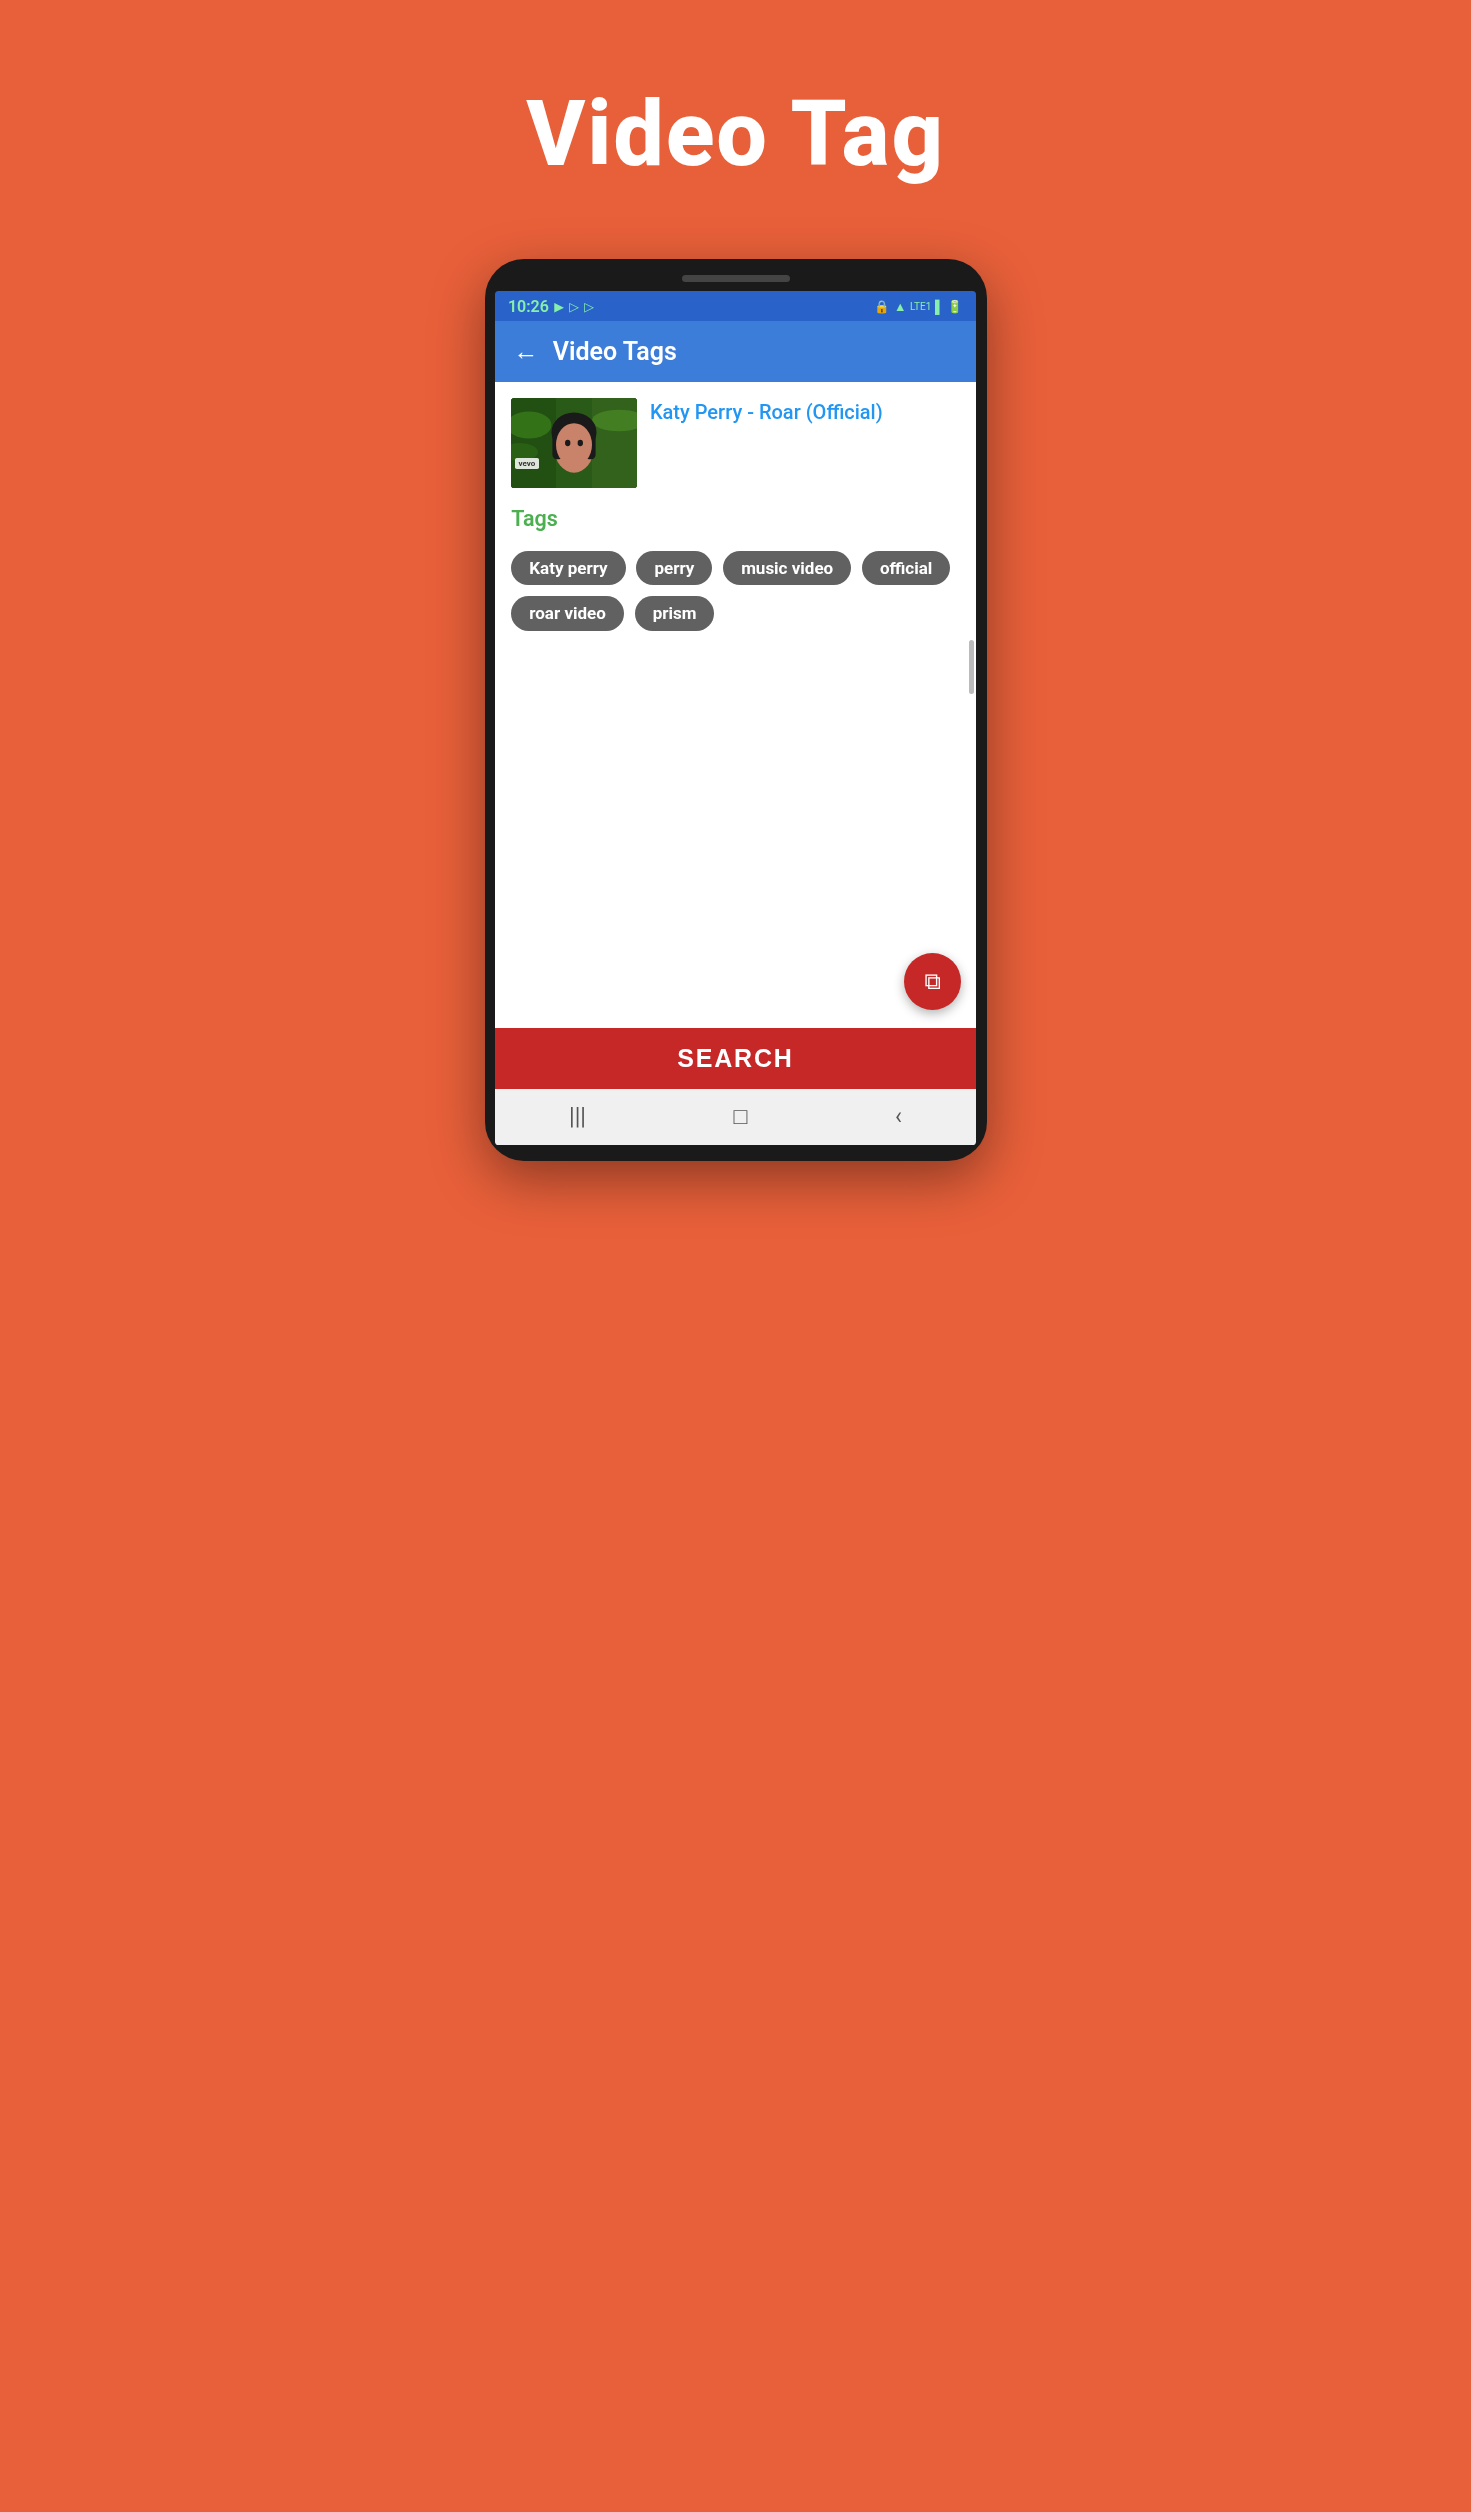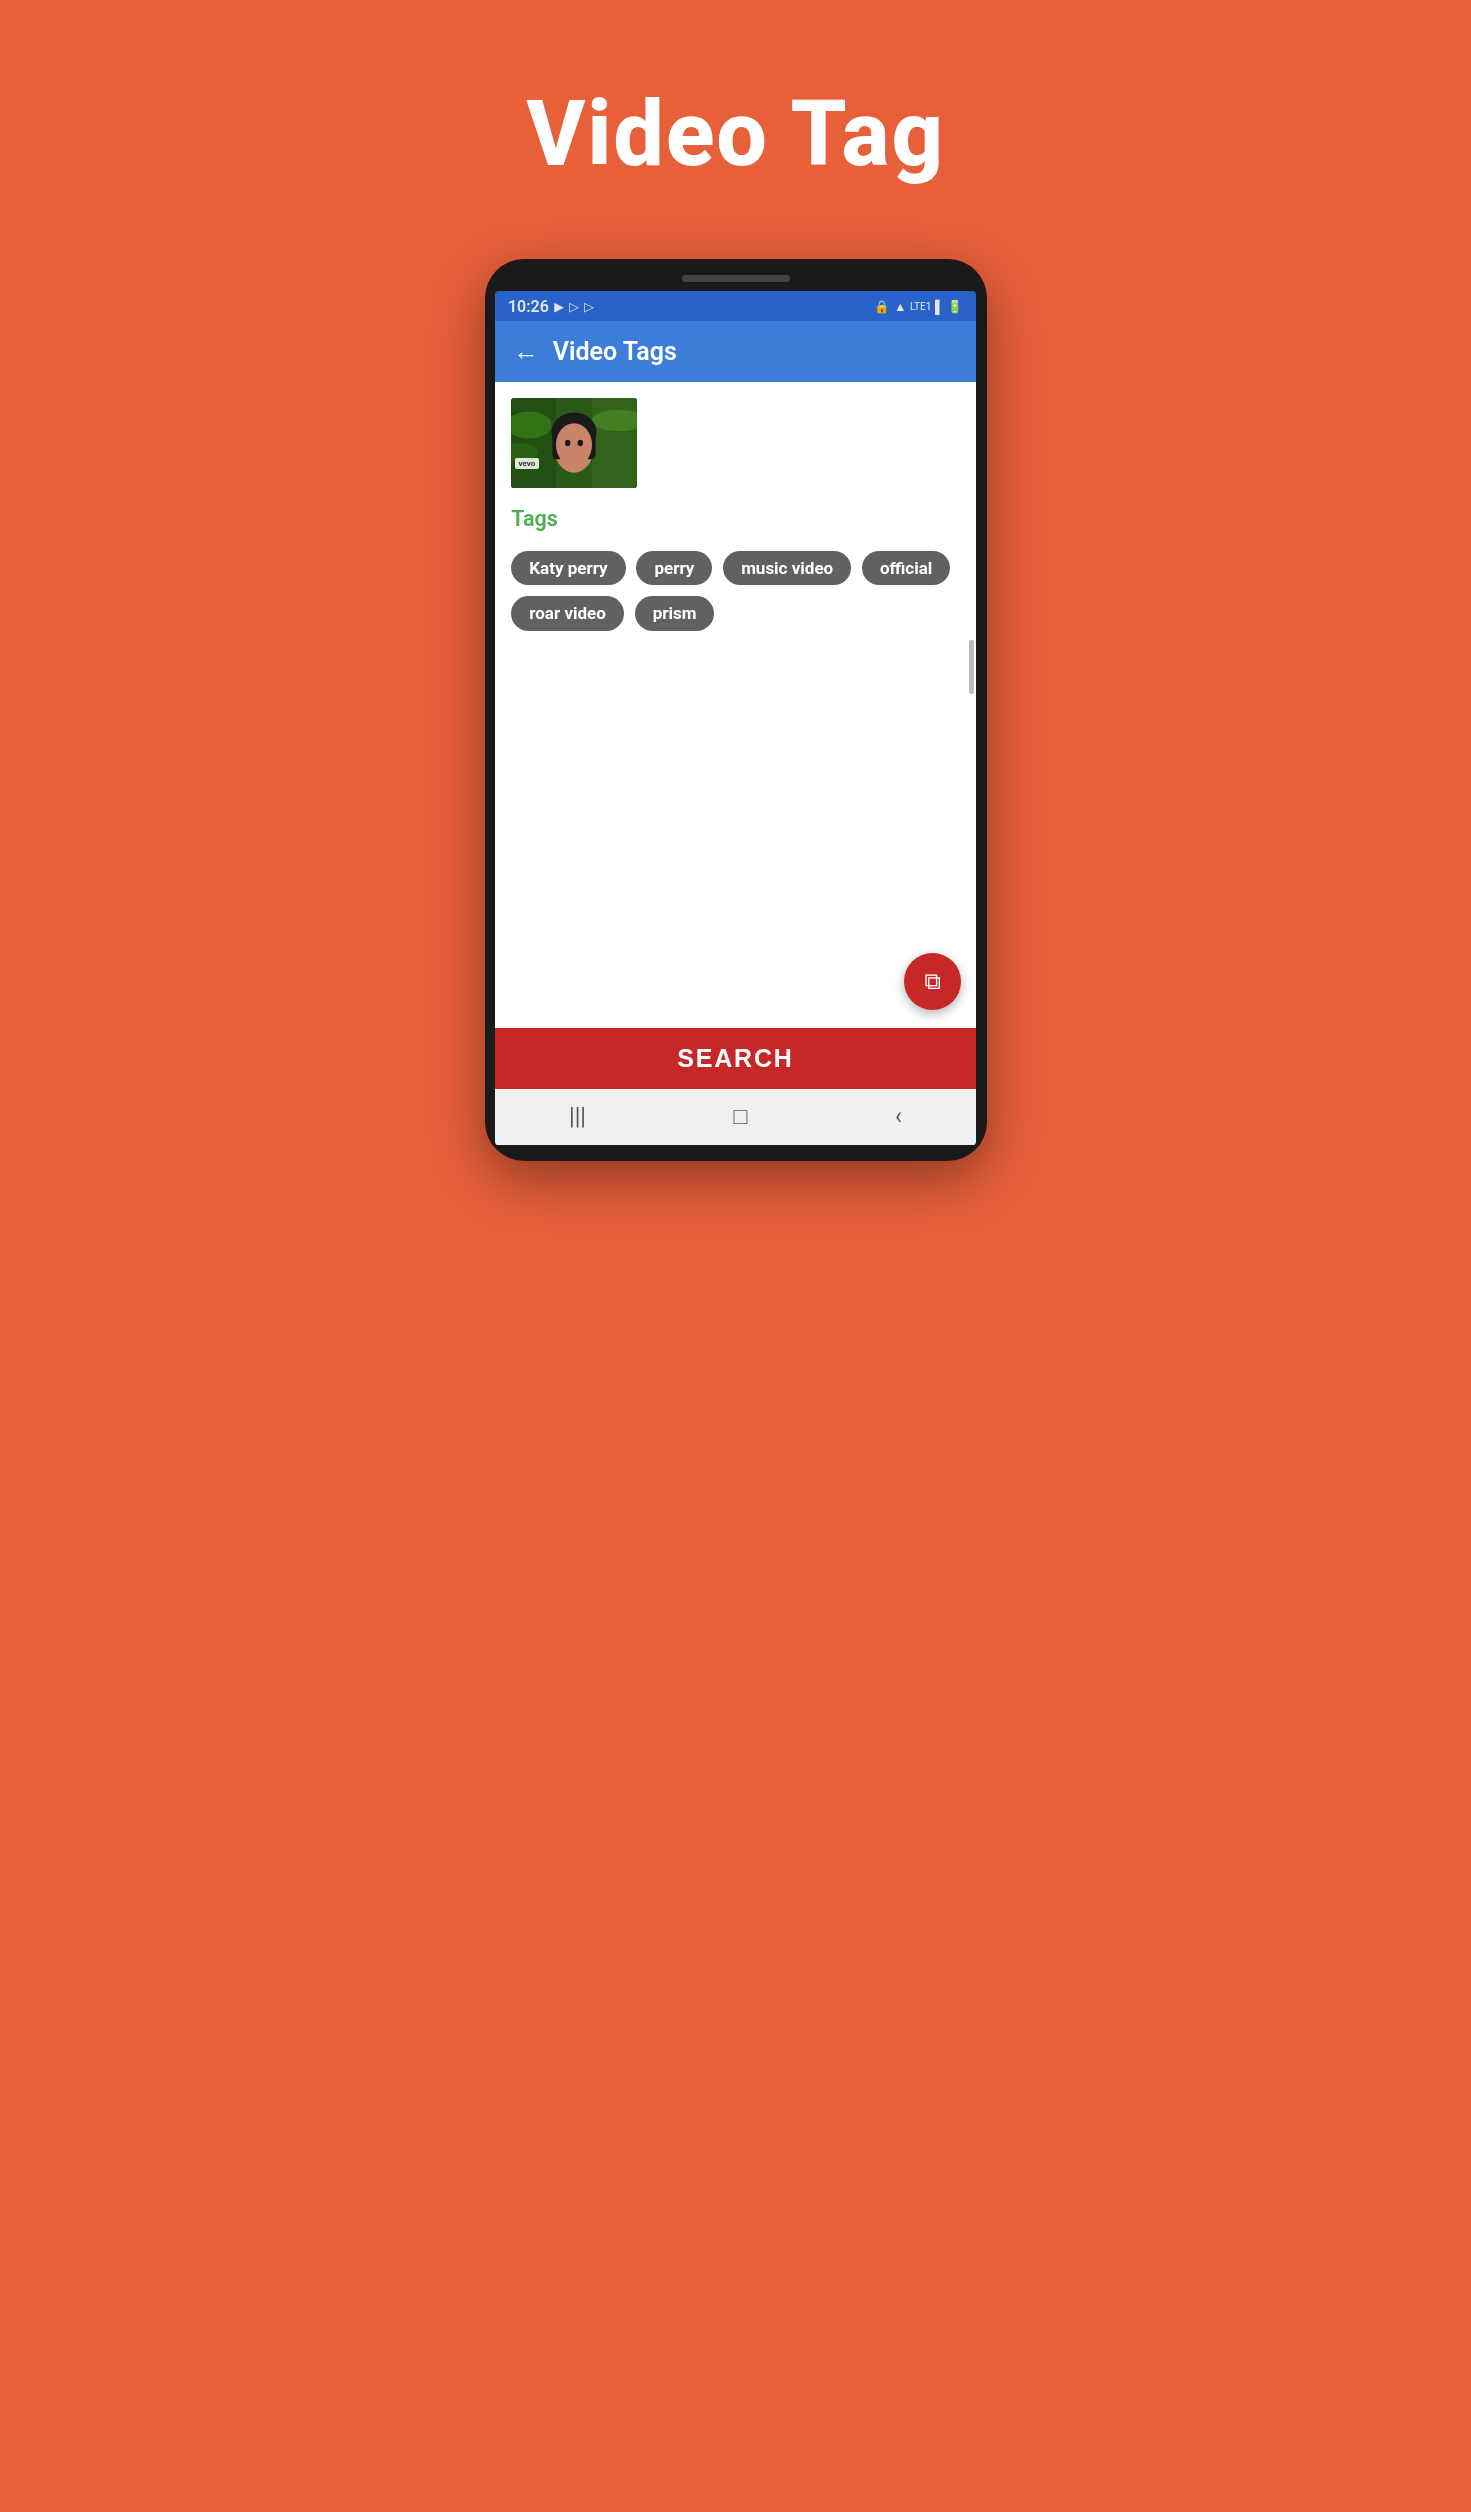--- a/index.html
+++ b/index.html
@@ -38,21 +38,21 @@
       width: 108px;
       height: 7.2px;
       background: #444;
       border-radius: 3.6px;
       margin: 0 auto 9px auto;
     }
 
     
     .status-bar {
       background: #2962c8;
-      color: #e5e5e5;
+      color: #86efac;
       font-size: 16px;
       padding: 5.4px 12.6px;
       display: flex;
       justify-content: space-between;
       align-items: center;
       border-radius: 3.6px 3.6px 0 0;
     }
 
     .status-left {
       display: flex;
@@ -314,20 +314,21 @@
             <rect x="82" y="38" width="12" height="30" fill="#1a1a1a" rx="5"></rect>
 
             <ellipse cx="70" cy="52" rx="20" ry="24" fill="#c8836a"></ellipse>
 
             <ellipse cx="63" cy="50" rx="3" ry="3.5" fill="#1a1a1a"></ellipse>
             <ellipse cx="77" cy="50" rx="3" ry="3.5" fill="#1a1a1a"></ellipse>
           </svg>
         </div>
         <span class="vevo-badge">vevo</span>
       </div>
+      <div class="video-title">Katy Perry - Roar (Official)</div>
     </div>
 
     <div class="tags-label">Tags</div>
 
     <div class="tags-container">
       <span class="tag-chip">Katy perry</span>
       <span class="tag-chip">perry</span>
       <span class="tag-chip">music video</span>
       <span class="tag-chip">official</span>
       <span class="tag-chip">roar video</span>

